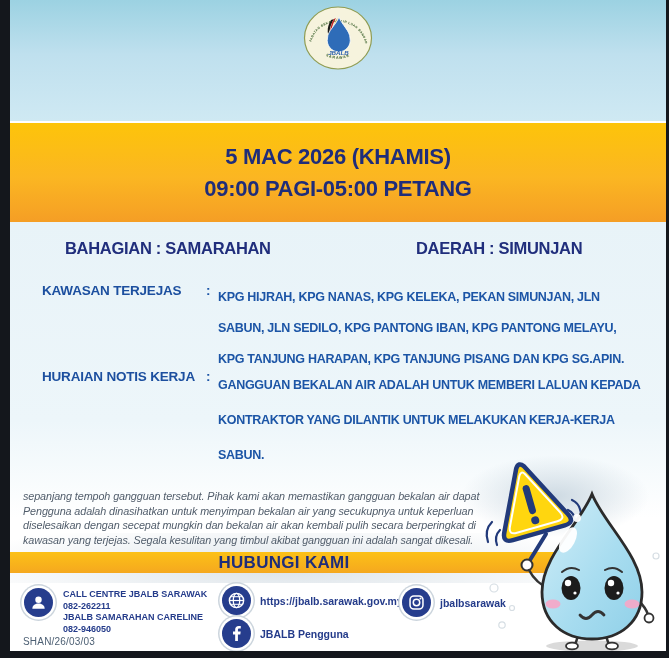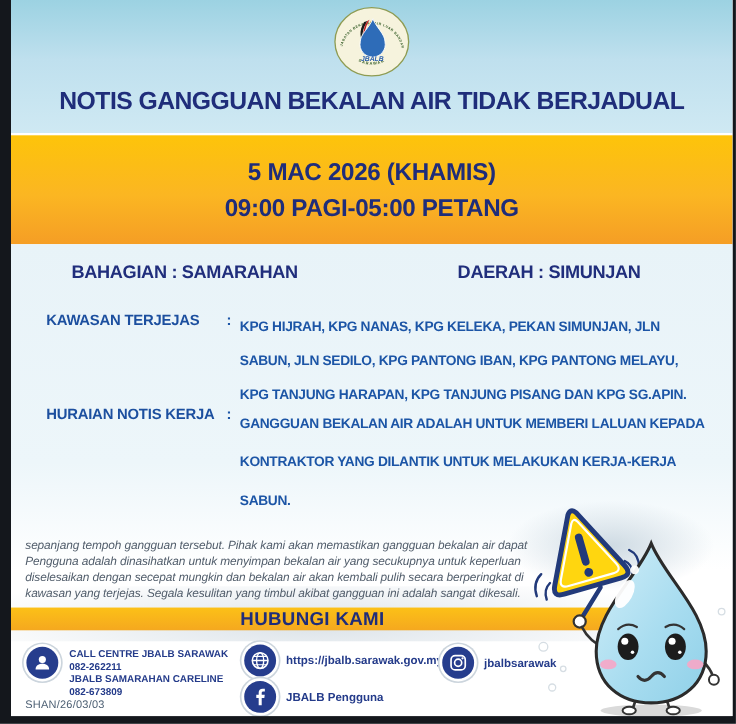--- a/index.html
+++ b/index.html
@@ -120,21 +120,20 @@
         </text>
         <g>
           <path d="M31 14 C26 22 25 30 29 36 C24 31 23 23 28 15 Z" fill="#1a1a1a"></path>
           <path d="M33 13 C28 21 27 30 31 37 C26 31 26 22 31 14 Z" fill="#c02025"></path>
           <path d="M35 13 C30 21 29 31 33 38 C29 31 29 22 34 14 Z" fill="#f2a516"></path>
         </g>
         <path d="M36 12 C39 20 47 26 47 33 A11.5 11.5 0 1 1 24.5 33 C24.5 26 33 20 36 12 Z" fill="#2e6cb8" stroke="#ffffff" stroke-width="0.8"></path>
         <text x="35.5" y="50" text-anchor="middle" font-size="6.2" font-weight="bold" font-style="italic" fill="#2a5fae">JBALB</text>
       </svg>
     </div>
-    <div class="page-title">NOTIS GANGGUAN BEKALAN AIR TIDAK BERJADUAL</div>
   </div>
   <div class="white-sep"></div>
 
   <div class="date-banner">
     <div>5 MAC 2026 (KHAMIS)</div>
     <div>09:00 PAGI-05:00 PETANG</div>
   </div>
 
   <div class="content-bg"></div>
   <div class="splash-a"></div>
@@ -179,21 +178,21 @@
   <div class="badge cc-icon">
     <svg width="19" height="19" viewBox="0 0 20 20">
       <circle cx="10" cy="7" r="3.4" fill="#ffffff"></circle>
       <path d="M3.5 16.5 C3.5 12.5 7 11 10 11 C13 11 16.5 12.5 16.5 16.5 Z" fill="#ffffff"></path>
     </svg>
   </div>
   <div class="cc-text">
     <div>CALL CENTRE JBALB SARAWAK</div>
     <div>082-262211</div>
     <div>JBALB SAMARAHAN CARELINE</div>
-    <div>082-673809</div>
+    <div>082-946050</div>
   </div>
 
   <div class="badge web-icon">
     <svg width="19" height="19" viewBox="0 0 20 20">
       <circle cx="10" cy="10" r="7.5" fill="none" stroke="#ffffff" stroke-width="1.5"></circle>
       <ellipse cx="10" cy="10" rx="3.4" ry="7.5" fill="none" stroke="#ffffff" stroke-width="1.3"></ellipse>
       <line x1="2.5" y1="10" x2="17.5" y2="10" stroke="#ffffff" stroke-width="1.3"></line>
       <line x1="3.5" y1="6" x2="16.5" y2="6" stroke="#ffffff" stroke-width="1.1"></line>
       <line x1="3.5" y1="14" x2="16.5" y2="14" stroke="#ffffff" stroke-width="1.1"></line>
     </svg>

